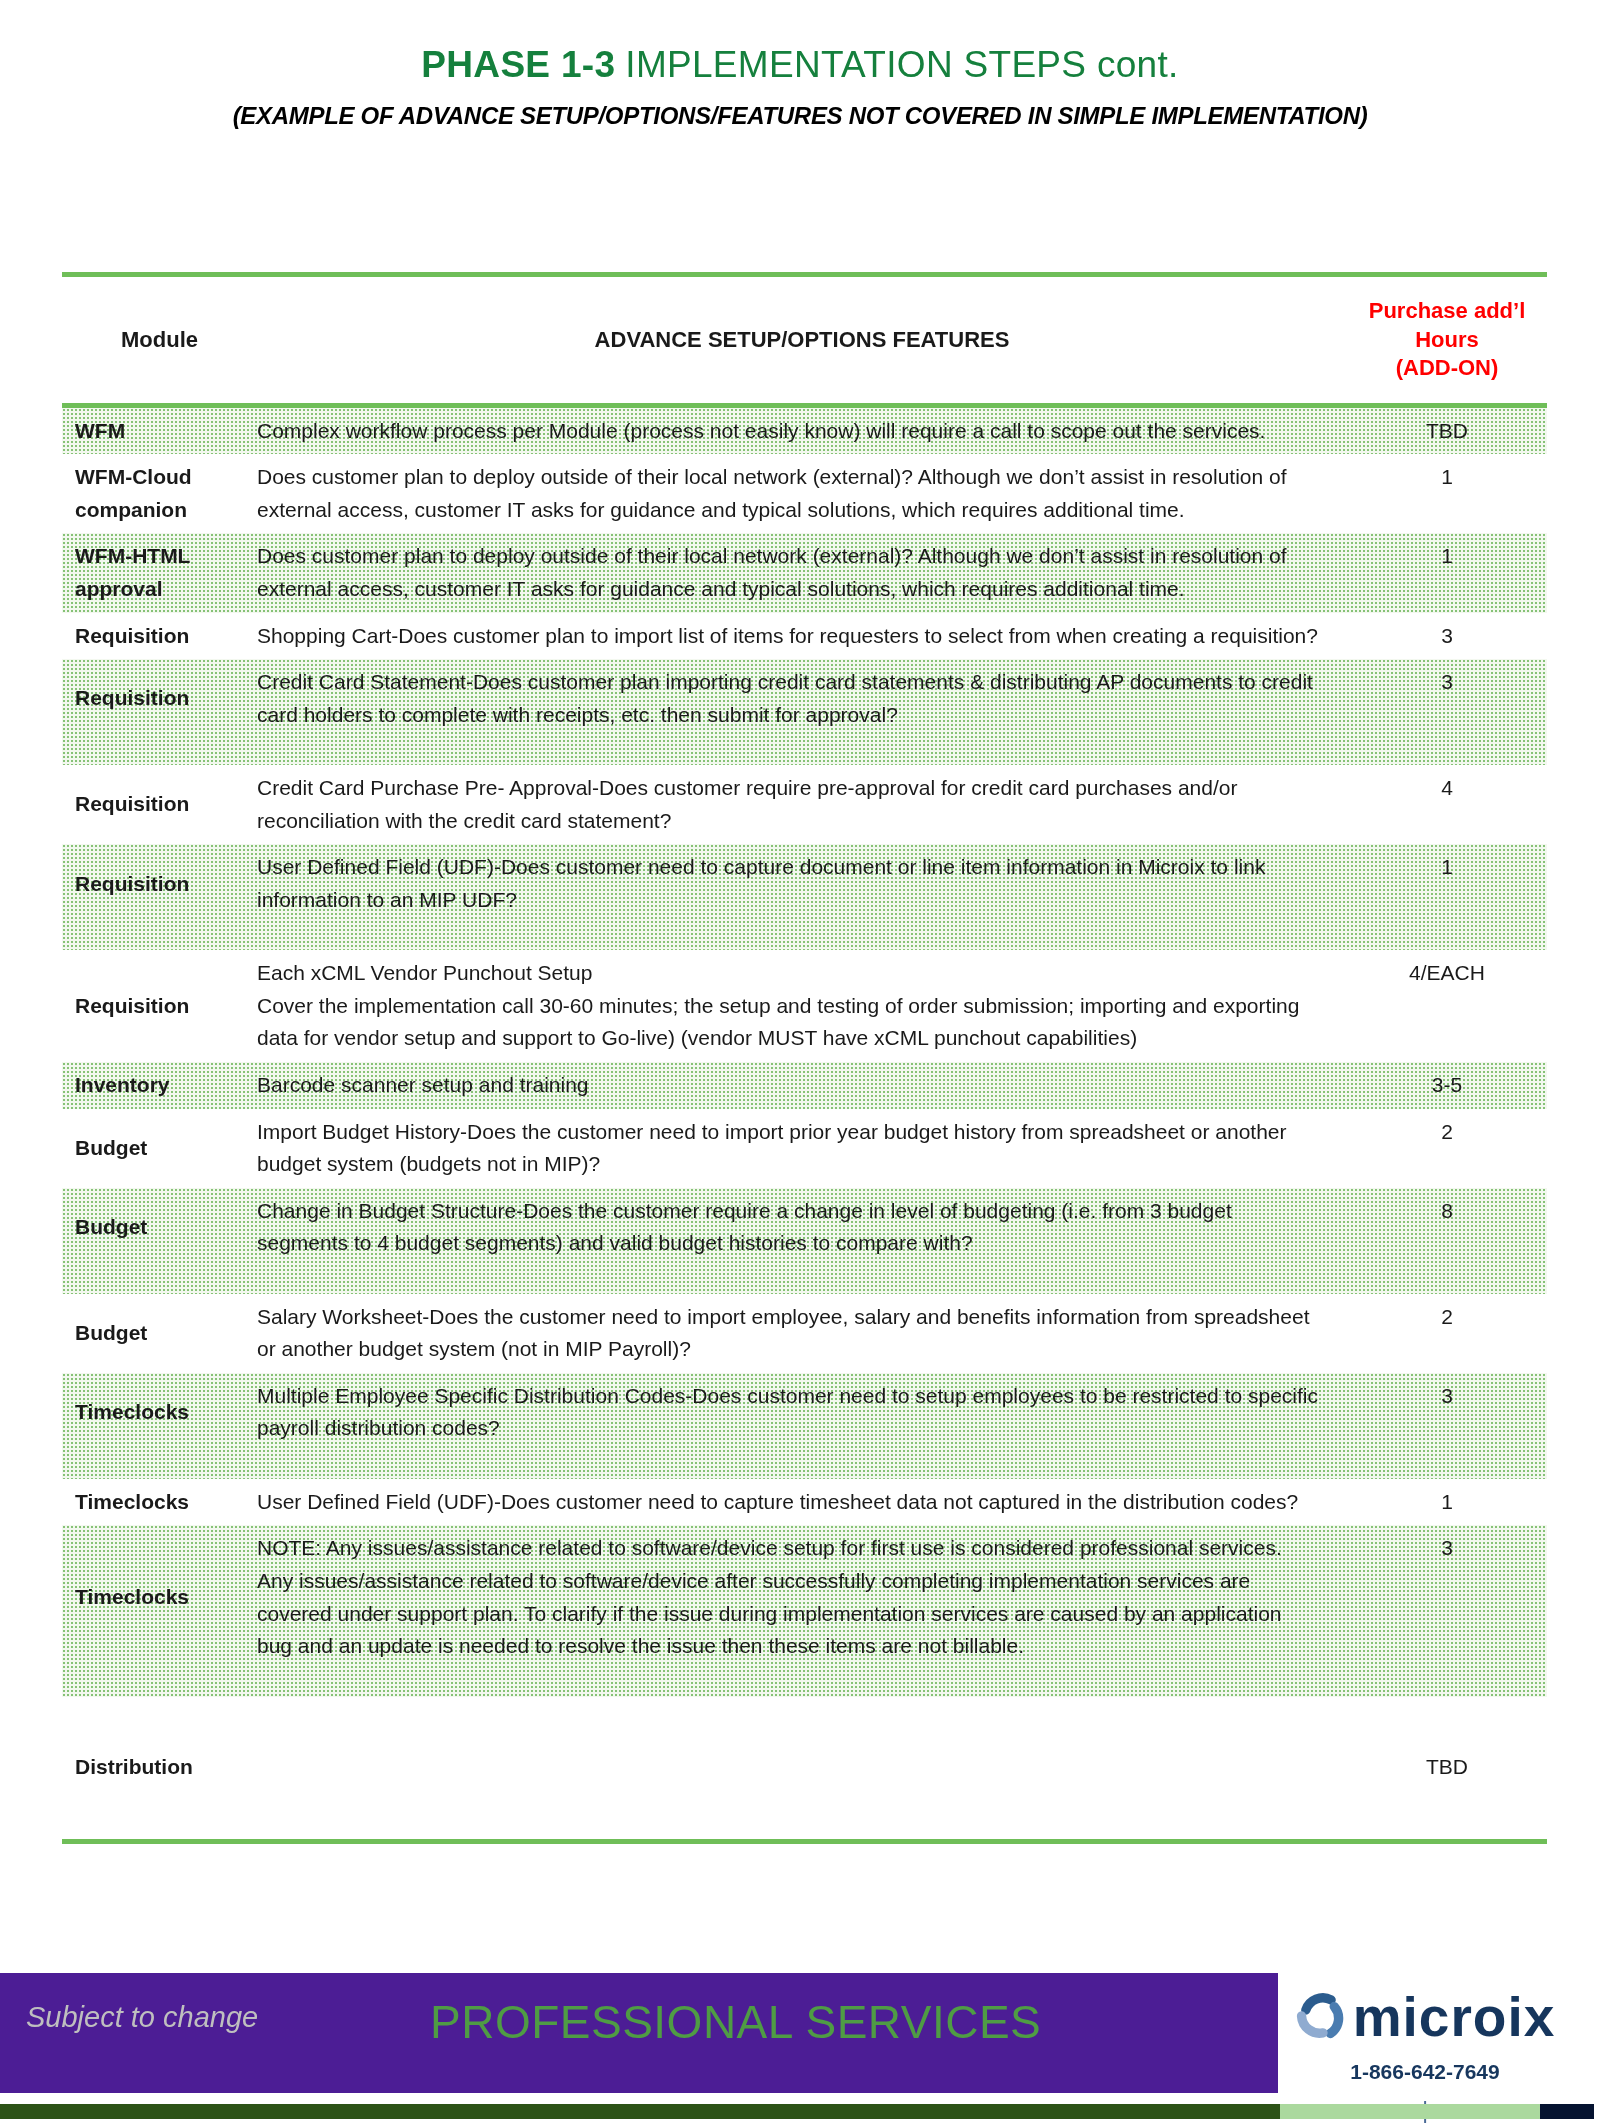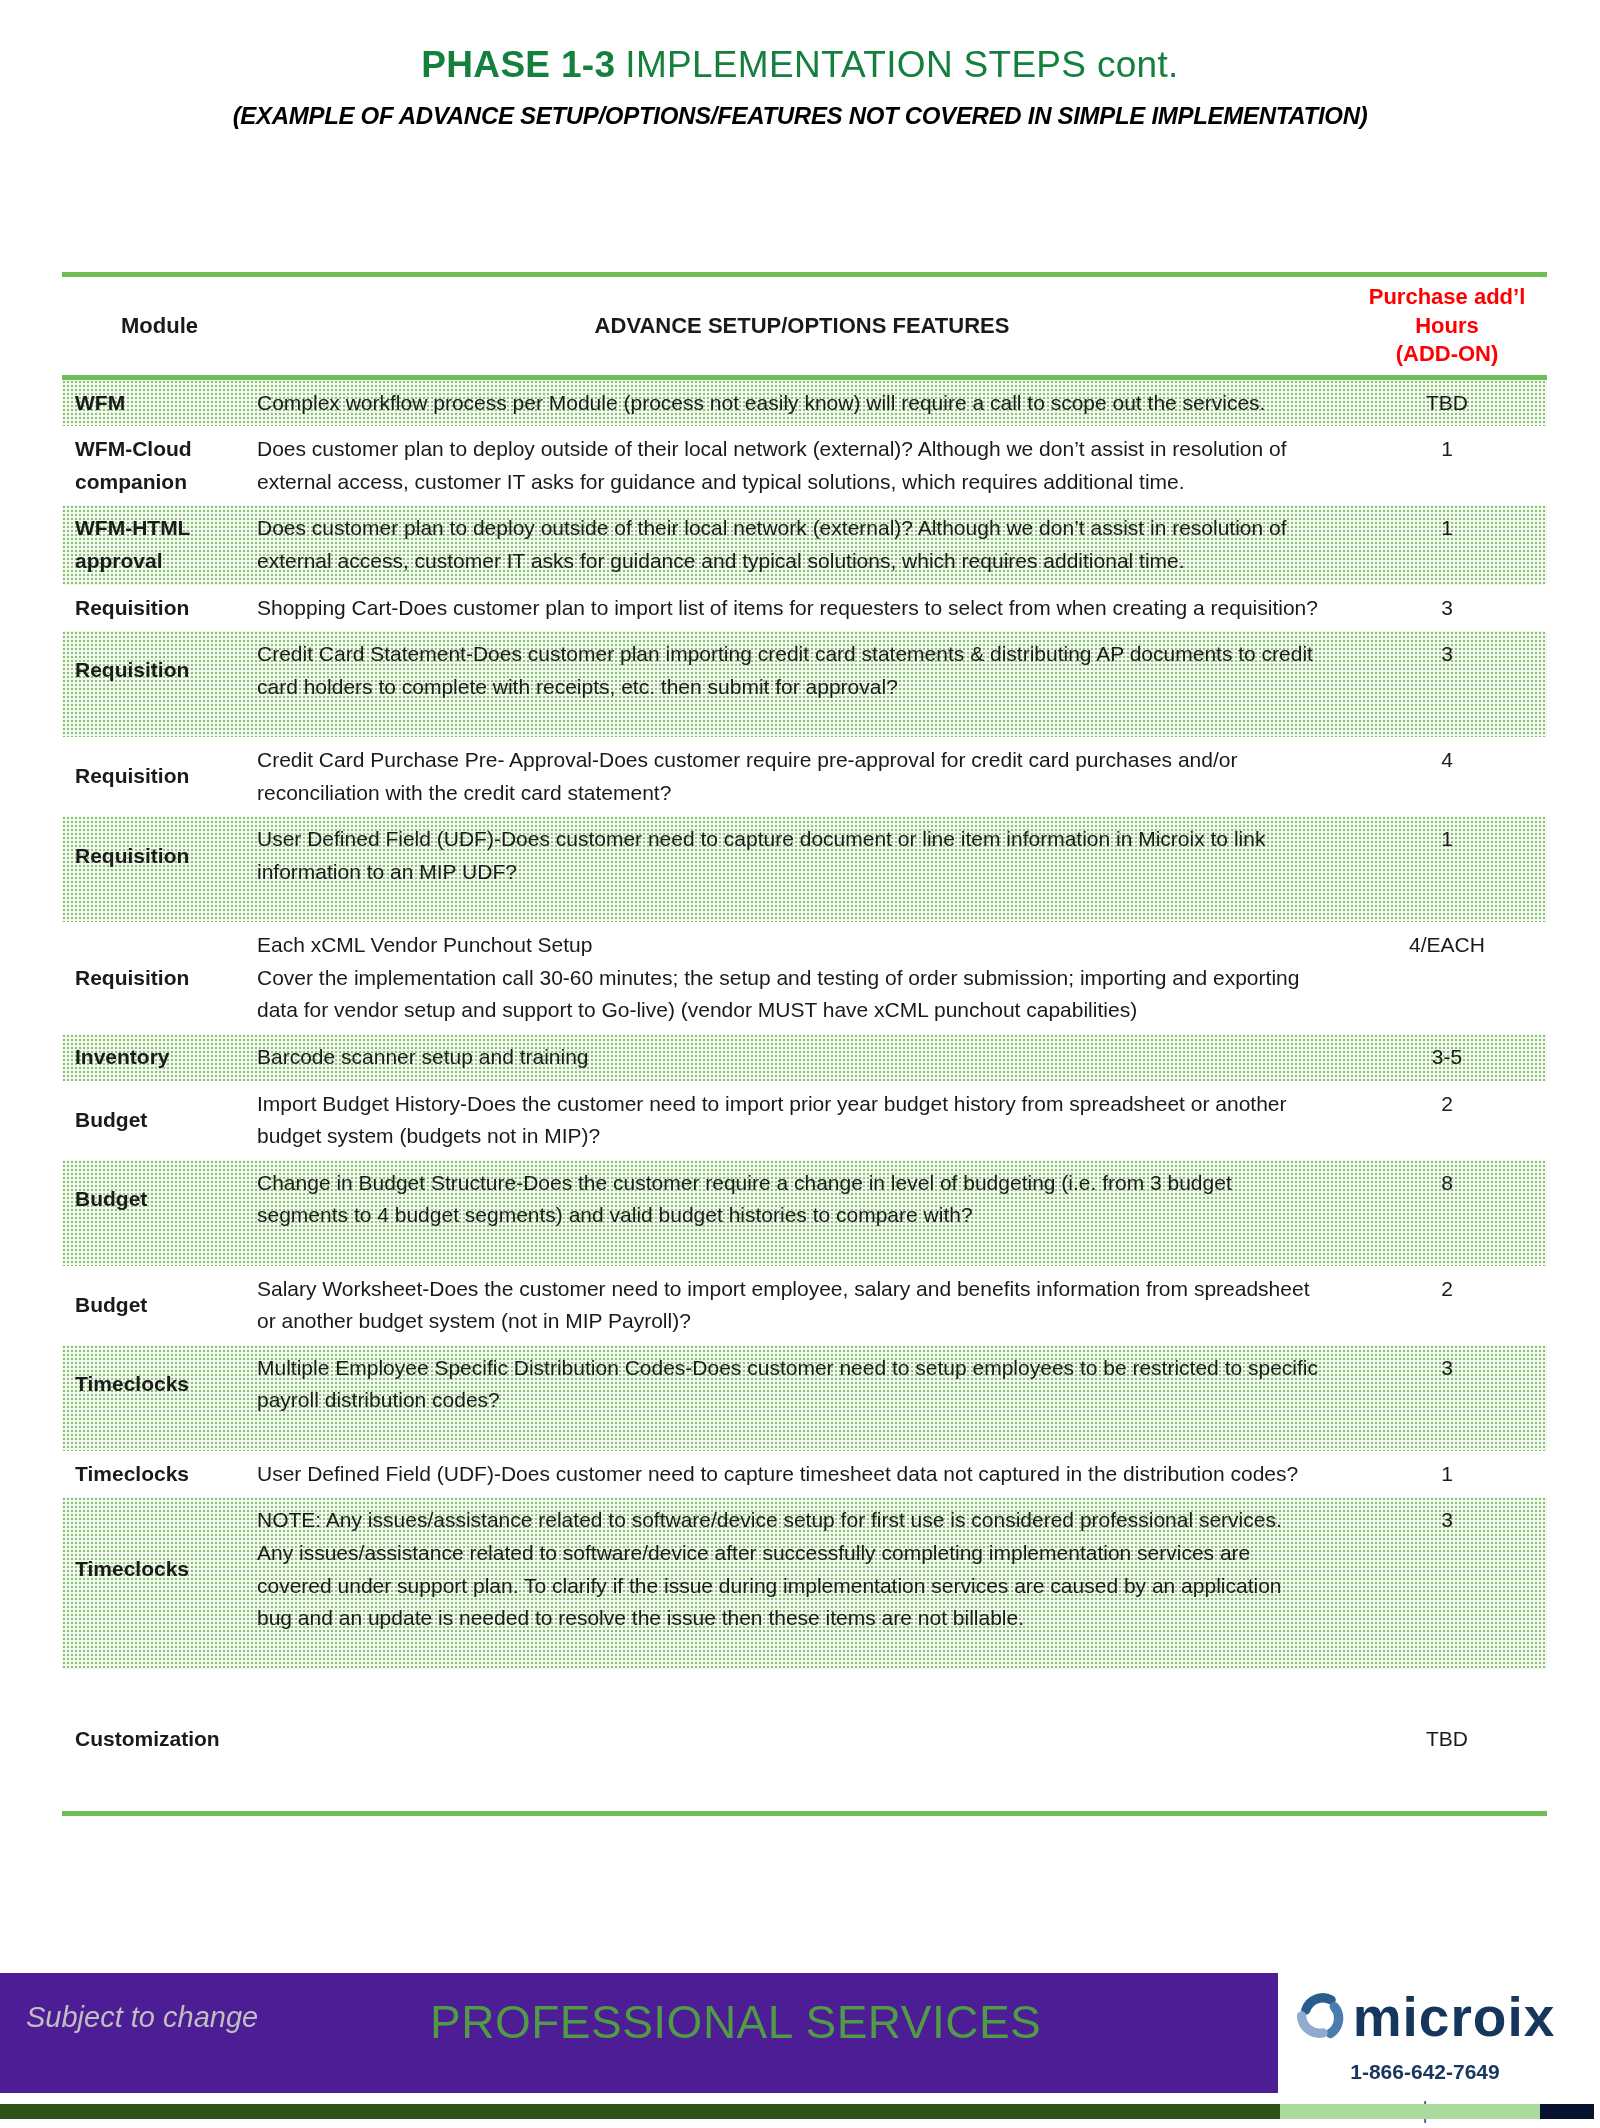--- a/index.html
+++ b/index.html
@@ -35,21 +35,21 @@
     border-bottom:5px solid #6FBE58;
     font-size:21px;
   }
   .thead {
     display:flex;
     border-bottom:5px solid #6FBE58;
     min-height:80px;
     align-items:center;
     font-weight:700; font-size:22px;
   }
-  .th { padding:6px 0; }
+  .th { padding:20px 0; }
   .th-module  { width:195px; text-align:center; }
   .th-feature { flex:1; text-align:center; }
   .th-hours   { width:200px; text-align:center; color:#FF0000; white-space:pre-line; line-height:1.3; }
 
   .trow { display:flex; align-items:stretch; padding:5px 0; }
   .trow.shaded {
     background-color:#f3f8ef;
     background-image:radial-gradient(circle, #86C276 1px, rgba(0,0,0,0) 1.35px);
     background-size:4px 4px;
   }
@@ -229,21 +229,21 @@
         </div>
         <div class="trow shaded">
           <div class="cell cell-module">
             <span>Timeclocks</span>
           </div>
           <div class="cell cell-feature">NOTE: Any issues/assistance related to software/device setup for first use is considered professional services. Any issues/assistance related to software/device after successfully completing implementation services are covered under support plan. To clarify if the issue during implementation services are caused by an application bug and an update is needed to resolve the issue then these items are not billable.</div>
           <div class="cell cell-hours">3</div>
         </div>
         <div class="trow">
           <div class="cell cell-module">
-            <span>Customization</span>
+            <span>Distribution</span>
           </div>
           <div class="cell cell-feature"></div>
           <div class="cell cell-hours">TBD</div>
         </div>
       </div>
   </div>
 
   <div class="gray-band">
     <div class="subject-note">Subject to change</div>
     <div class="prof-services">PROFESSIONAL SERVICES</div>

